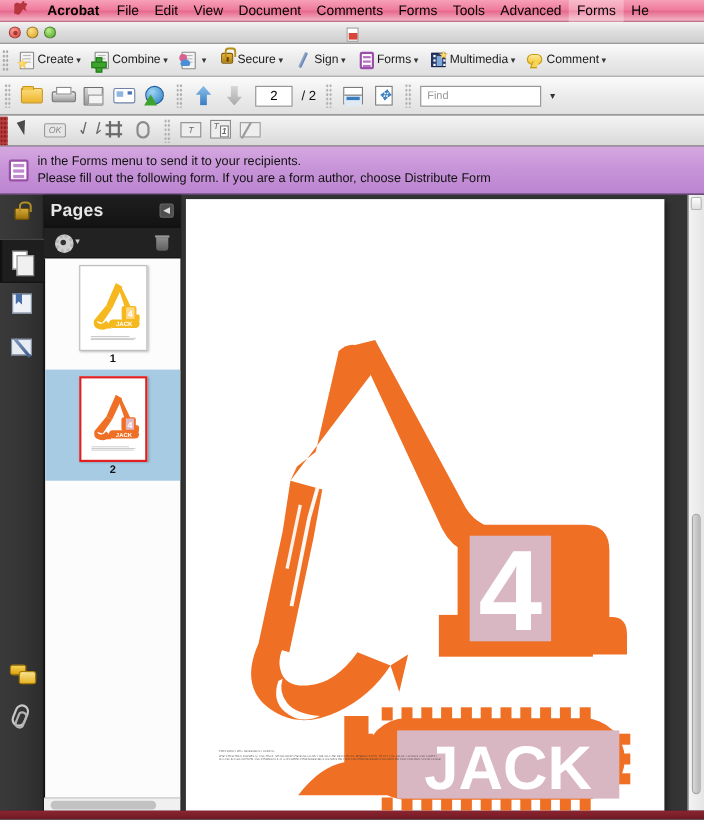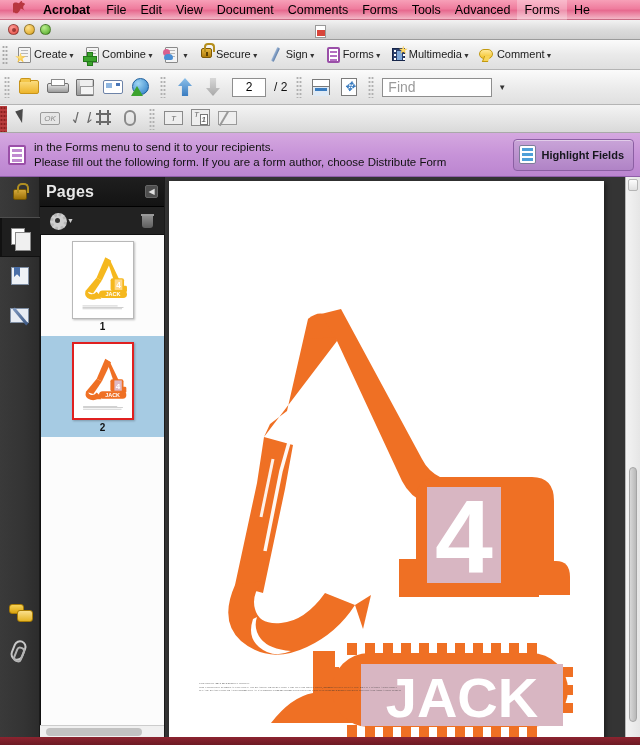--- a/index.html
+++ b/index.html
@@ -164,21 +164,21 @@
     border-top:1px solid #7a7a7a; }
   .ic-fitw::after { content:""; position:absolute; left:3px; top:9px; right:3px; height:1px; background:#3a7cc0;
     box-shadow: 0 0 0 1px #3a7cc0; }
   .ic-fitp { position:absolute; left:5px; top:4px; width:16px; height:18px; background:#fff;
     border:1px solid #7a7a7a; }
   .ic-fitp::after { content:"✥"; position:absolute; left:2px; top:0px; font-size:13px; color:#3a7cc0; }
   .findbox {
     width: 110px; height: 19px; background: #fff; border: 1px solid #8e8e8e;
     display: flex; align-items: center; margin-left: 2px;
   }
-  .findbox .ph { font-size: 14px; color: #9a9a9a; padding-left: 5px; }
+  .findbox .ph { font-size: 10px; color: #9a9a9a; padding-left: 5px; }
   .findcaret { font-size: 8px; color: #333; padding: 0 4px; }
 
   
   .tb3 {
     position: absolute; top: 105px; left: 0; width: 640px; height: 28px;
     background: linear-gradient(to bottom, #f4f4f4 0%, #e4e4e4 60%, #d9d9d9 100%);
     border-bottom: 1px solid #a9a9a9;
     display: flex; align-items: center; gap: 1px;
   }
   .tb3-handle { width:7px; height:26px; background:#b83c3c; margin-right:2px;
@@ -525,24 +525,20 @@
     <span class="ibtn">
         <i class="ic-editpen"></i>
       </span>
   </div>
 
   <div class="notice">
     <span class="notice-ic"></span>
     <div class="notice-txt">
       <div>in the Forms menu to send it to your recipients.</div>
       <div>Please fill out the following form. If you are a form author, choose Distribute Form</div>
-    </div>
-    <div class="hl-btn">
-      <span class="hl-ic"></span>
-      <span>Highlight Fields</span>
     </div>
   </div>
 
   <div class="rail">
     <div class="rail-btn">
         <i class="r-lock"></i>
       </div>
     <div class="rail-btn sel">
         <i class="r-pages"></i>
       </div>

